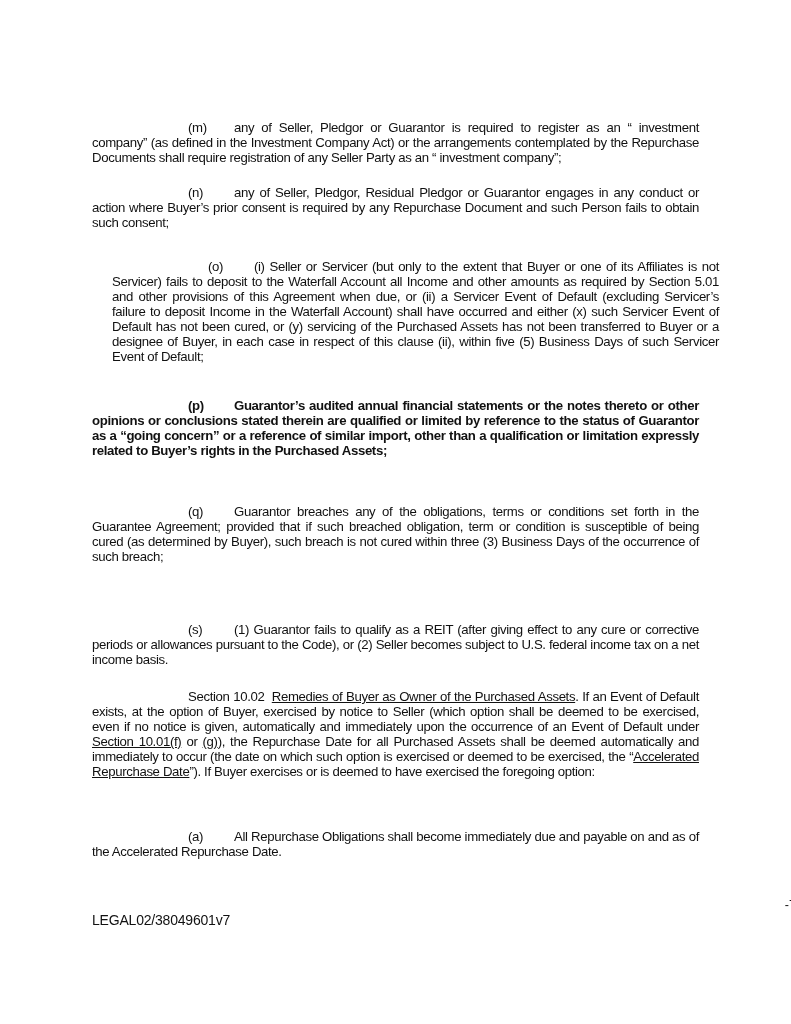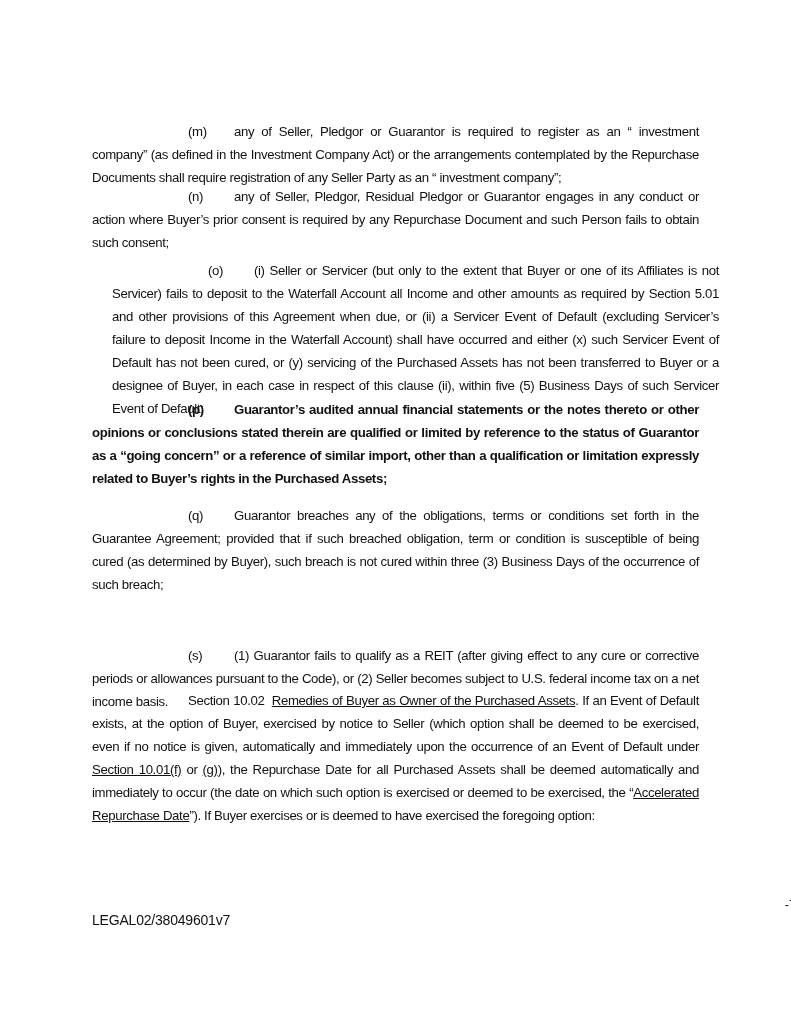--- a/index.html
+++ b/index.html
@@ -19,21 +19,21 @@
       position: absolute;
       left: 0; top: 0;
       width: 791px;
       height: 1024px;
     }
     .body-text {
       position: absolute;
       left: 92px;
       width: 607px;
       font-size: 13.2px;
-      line-height: 23px;
+      line-height: 15px;
       letter-spacing: -0.35px;
       text-align: justify;
     }
     .para {
       margin: 0;
     }
     .indent {
       display: inline-block;
       width: 96px;
     }
@@ -79,26 +79,29 @@
 
   <div class="body-text" style="top:398px;font-weight:bold;">
     <p class="para"><span class="indent"></span><span class="label">(p)</span><span>Guarantor’s audited annual financial statements or the notes thereto or other opinions or conclusions stated therein are qualified or limited by reference to the status of Guarantor as a “going concern” or a reference of similar import, other than a qualification or limitation expressly related to Buyer’s rights in the Purchased Assets;</span></p>
   </div>
 
   <div class="body-text" style="top:504px;">
     <p class="para"><span class="indent"></span><span class="label">(q)</span><span>Guarantor breaches any of the obligations, terms or conditions set forth in the Guarantee Agreement; provided that if such breached obligation, term or condition is susceptible of being cured (as determined by Buyer), such breach is not cured within three (3) Business Days of the occurrence of such breach;</span></p>
   </div>
 
 
-  <div class="body-text" style="top:622px;margin-top:22px;">
+  <div class="body-text" style="top:622px;">
     <p class="para"><span class="indent"></span><span class="label">(s)</span><span>(1) Guarantor fails to qualify as a REIT (after giving effect to any cure or corrective periods or allowances pursuant to the Code), or (2) Seller becomes subject to U.S. federal income tax on a net income basis.</span></p>
   </div>
 
   <div class="body-text" style="top:689px;">
     <p class="para"><span class="indent"></span><span>Section 10.02</span>&nbsp;&nbsp;<span class="u">Remedies of Buyer as Owner of the Purchased Assets</span><span>. If an Event of Default exists, at the option of Buyer, exercised by notice to Seller (which option shall be deemed to be exercised, even if no notice is given, automatically and immediately upon the occurrence of an Event of Default under </span><span class="u">Section 10.01(f)</span><span> or </span><span class="u">(g)</span><span>), the Repurchase Date for all Purchased Assets shall be deemed automatically and immediately to occur (the date on which such option is exercised or deemed to be exercised, the “</span><span class="u">Accelerated Repurchase Date</span><span>”). If Buyer exercises or is deemed to have exercised the foregoing option:</span></p>
   </div>
 
+  <div class="body-text" style="top:829px;">
+    <p class="para"><span class="indent"></span><span class="label">(a)</span><span>All Repurchase Obligations shall become immediately due and payable on and as of the Accelerated Repurchase Date.</span></p>
+  </div>
 
   <div class="page-number"><span>-75-</span></div>
 
   <div class="doc-id">LEGAL02/38049601v7</div>
 
 </div>
 
 </body></html>

